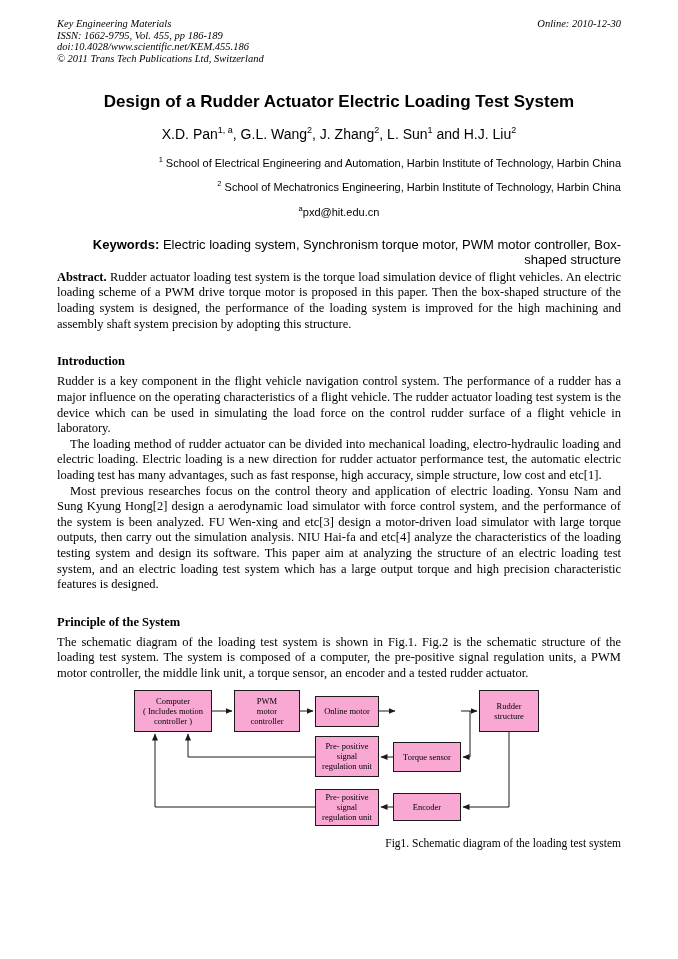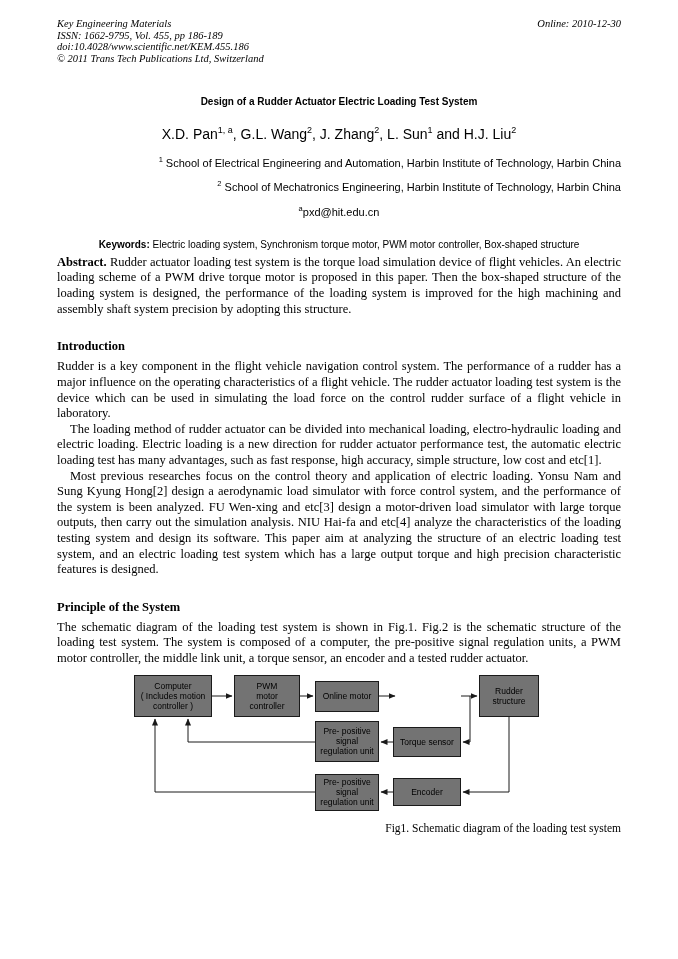--- a/index.html
+++ b/index.html
@@ -18,21 +18,21 @@
   .hdr { display:flex; justify-content:space-between; align-items:flex-start; }
   .hdr-left div, .hdr-right {
     font-family:"Liberation Serif", serif;
     font-style:italic;
     font-size:10.5px; line-height:11.5px;
   }
   
   .title {
     margin-top:29px; text-align:center;
     font-family:"Liberation Sans", sans-serif;
-    font-weight:700; font-size:10px; line-height:18px;
+    font-weight:700; font-size:17px; line-height:18px;
   }
   .authors {
     margin-top:10px; text-align:center;
     font-family:"Liberation Sans", sans-serif;
     font-size:14px; line-height:18px;
   }
   .authors sup { font-size:9px; }
   .affils {
     margin-top:6px; text-align:right;
     font-family:"Liberation Sans", sans-serif;
@@ -41,22 +41,22 @@
   .affil-line { line-height:22px; }
   .affil-line sup, .email sup { font-size:7.5px; }
   .email {
     text-align:center; font-family:"Liberation Sans", sans-serif;
     font-size:11px; line-height:21px;
   }
   
   .keywords {
     margin-top:14px;
     font-family:"Liberation Sans", sans-serif;
-    font-size:10px; line-height:15px;
-    text-align:center;
+    font-size:13px; line-height:15px;
+    text-align:right;
   }
   .keywords .kw-label { font-weight:700; }
   .abstract {
     margin-top:3px;
     font-size:12.5px; line-height:15.7px;
     text-align:justify;
   }
   .abstract .ab-label { font-weight:700; }
   
   .sec-h {
@@ -69,24 +69,24 @@
     text-align:justify;
   }
   .para.cont { margin-top:0; text-indent:13px; }
   
   .diagram { position:relative; margin-top:6px; width:564px; height:142px; }
   .dbox {
     position:absolute; box-sizing:border-box;
     border:1px solid #1a1a1a;
     display:flex; align-items:center; justify-content:center;
     text-align:center;
-    font-family:Liberation Sans, sans-serif;
+    font-family:Liberation Serif, serif;
     font-size:8.5px; line-height:10px;
     white-space:pre-line;
-    background:#737373;
+    background:#f9a8d4;
   }
   .dlines { position:absolute; left:0; top:0; pointer-events:none; }
   .caption {
     margin-top:6px; text-align:right;
     font-size:11.5px; line-height:14px;
   }
 </style>
 </head>
 <body>
 

